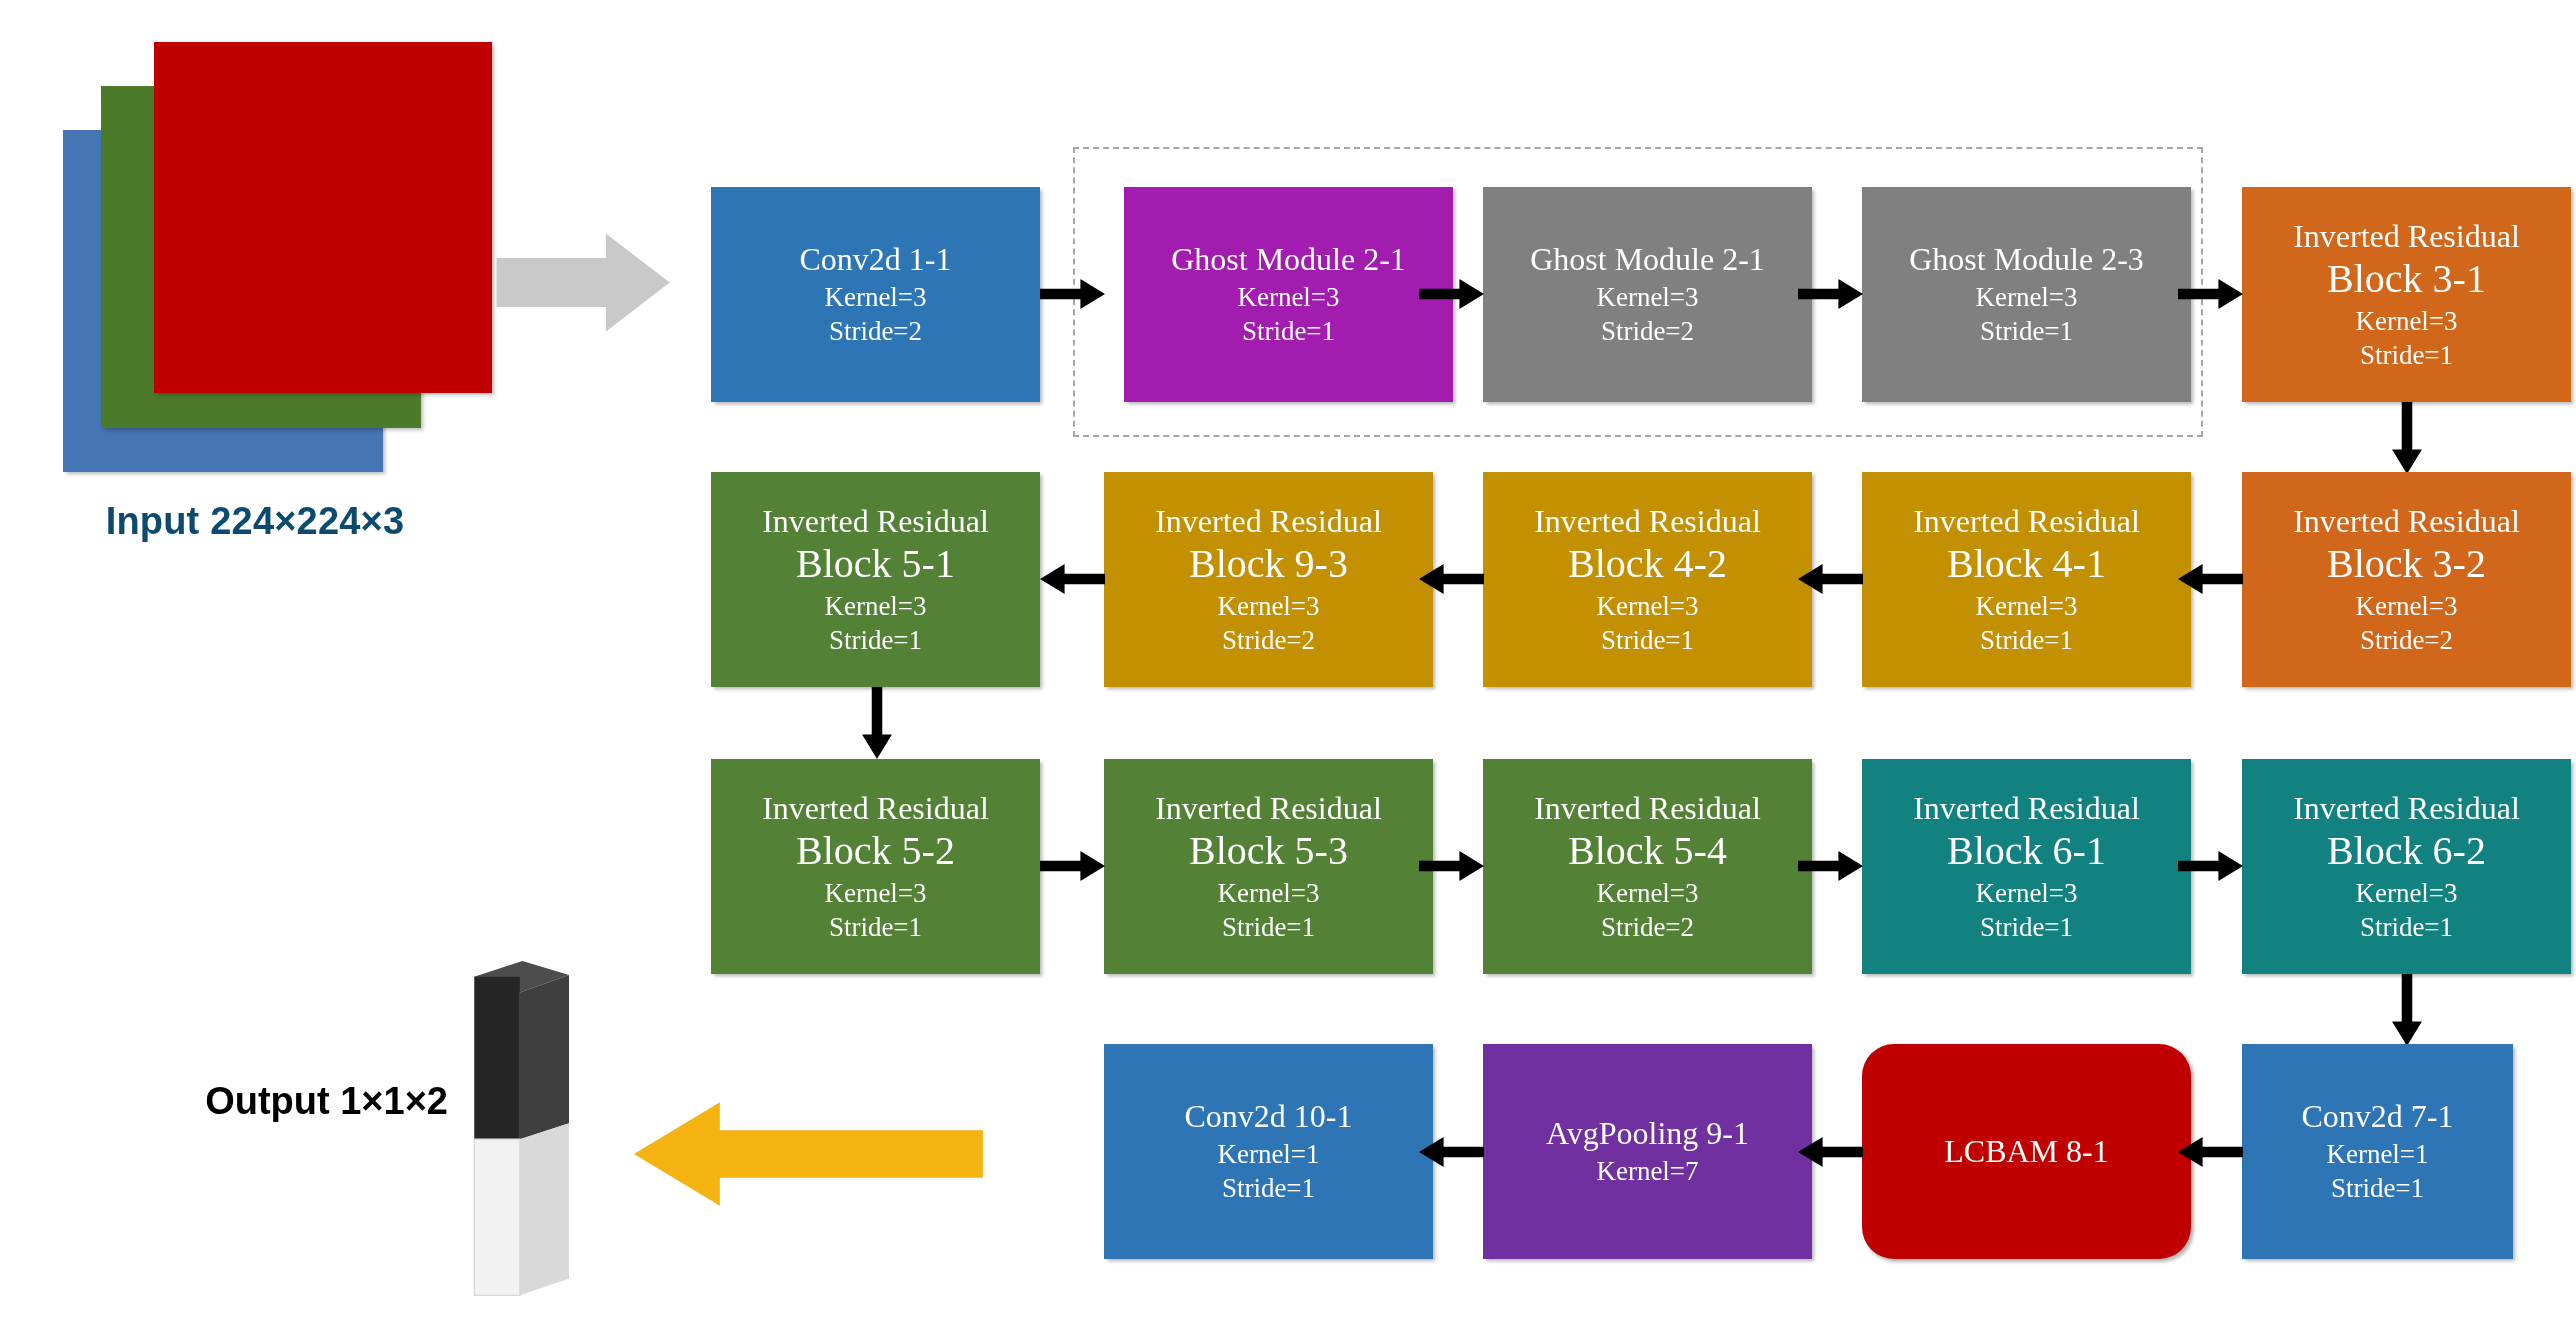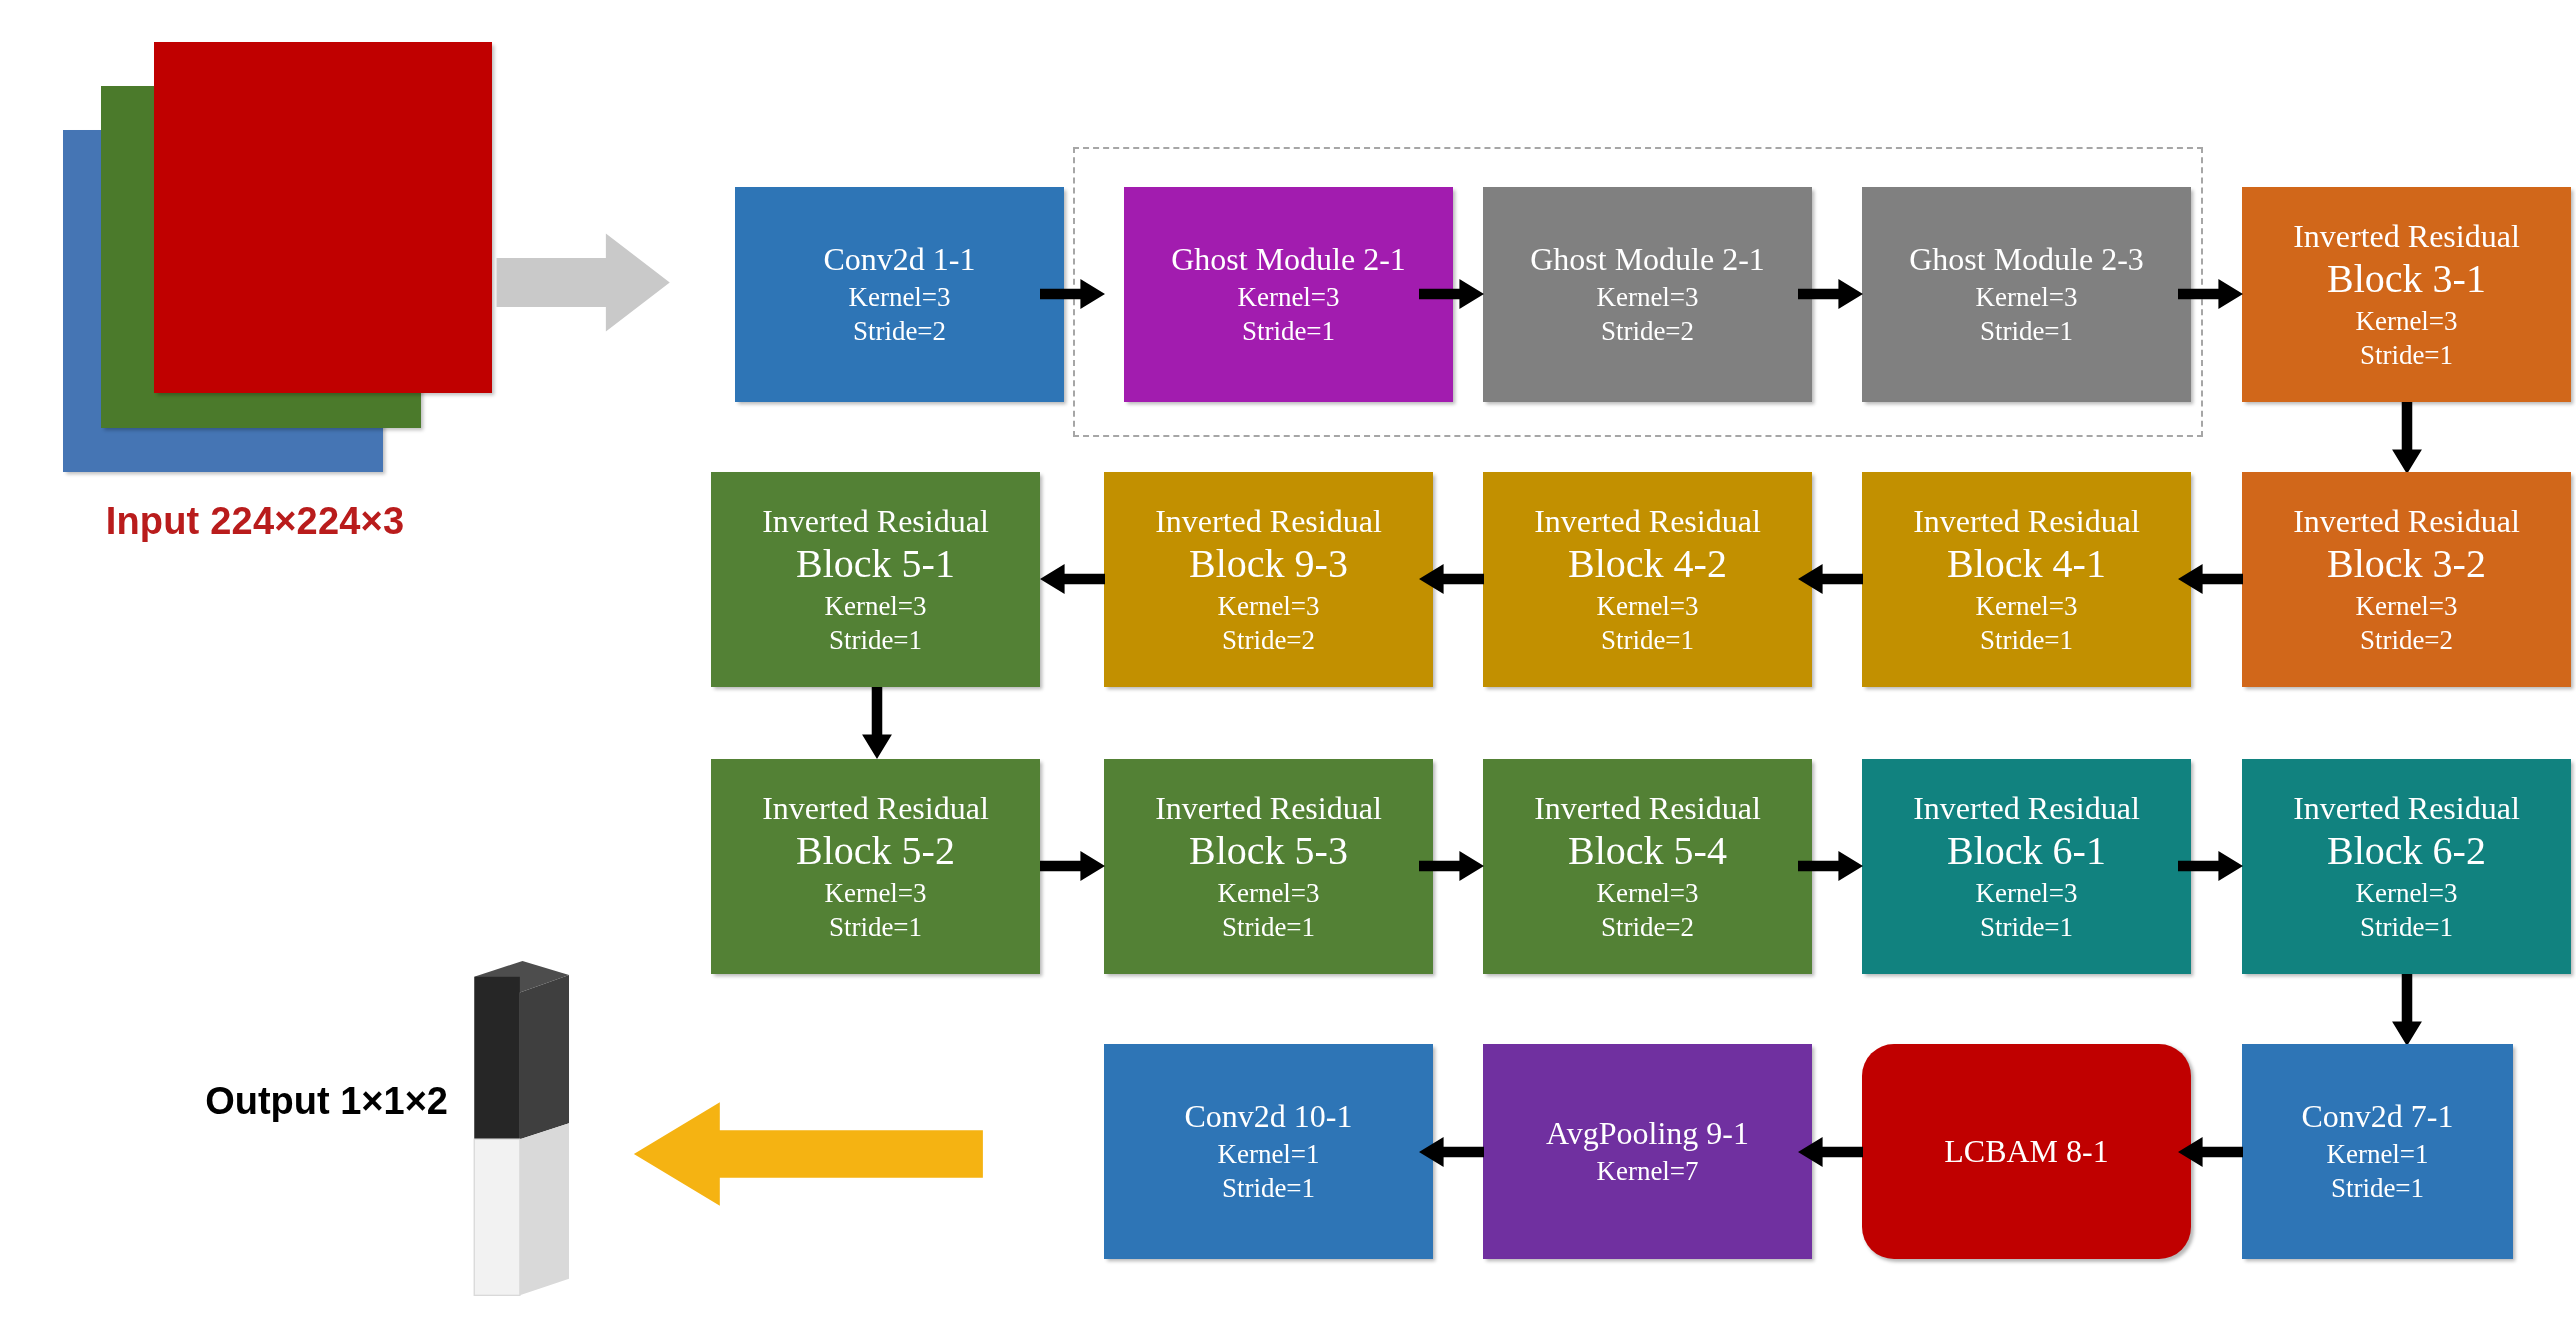--- a/index.html
+++ b/index.html
@@ -15,21 +15,21 @@
   
   .sheet{position:absolute;box-shadow:2.6px 2.6px 3.5px rgba(0,0,0,.25);}
   .sheet-blue {left:63px; top:130px; width:320px;height:342px;background:#4575b4;}
   .sheet-green{left:101px;top:86px;  width:320px;height:342px;background:#4b7a2b;}
   .sheet-red  {left:154px;top:42px;  width:338px;height:351px;background:#c00000;}
 
   .input-label{
     position:absolute;left:53px;top:500px;width:404px;
     text-align:center;
     font-family:"Liberation Sans", sans-serif;
-    font-weight:bold;font-size:38px;color:#b91c1c;
+    font-weight:bold;font-size:38px;color:#0c4a6e;
     letter-spacing:0.2px;
     white-space:nowrap;
   }
 
   
   .big-arrow-grey{position:absolute;left:496px;top:230px;}
   .big-arrow-yellow{position:absolute;left:632px;top:1097px;}
 
   
   .out-bar{position:absolute;left:474px;top:961px;width:97px;height:351px;}
@@ -103,21 +103,21 @@
 
       <rect x="0" y="203" width="52" height="178" fill="#f2f2f2" stroke="#d9d9d9" stroke-width="1.5"></rect>
 
       <polygon points="52,203 108,185 108,362 52,381" fill="#d9d9d9"></polygon>
     </svg>
   </div>
   <div class="output-label">Output 1×1×2</div>
 
   <div class="group-frame" style="left:1073px;top:147px;width:1130px;height:290px;"></div>
 
-  <div class="blk" style="left:735px;top:187px;width:329px;height:215px;background:#2e75b6;">
+  <div class="blk" style="left:711px;top:187px;width:329px;height:215px;background:#2e75b6;">
     <span class="t1">Conv2d 1-1</span>
     <span class="p1">Kernel=3</span>
     <span class="p2">Stride=2</span>
   </div>
 
   <div class="blk" style="left:1124px;top:187px;width:329px;height:215px;background:#a21caf;">
     <span class="t1">Ghost Module 2-1</span>
     <span class="p1">Kernel=3</span>
     <span class="p2">Stride=1</span>
   </div>

